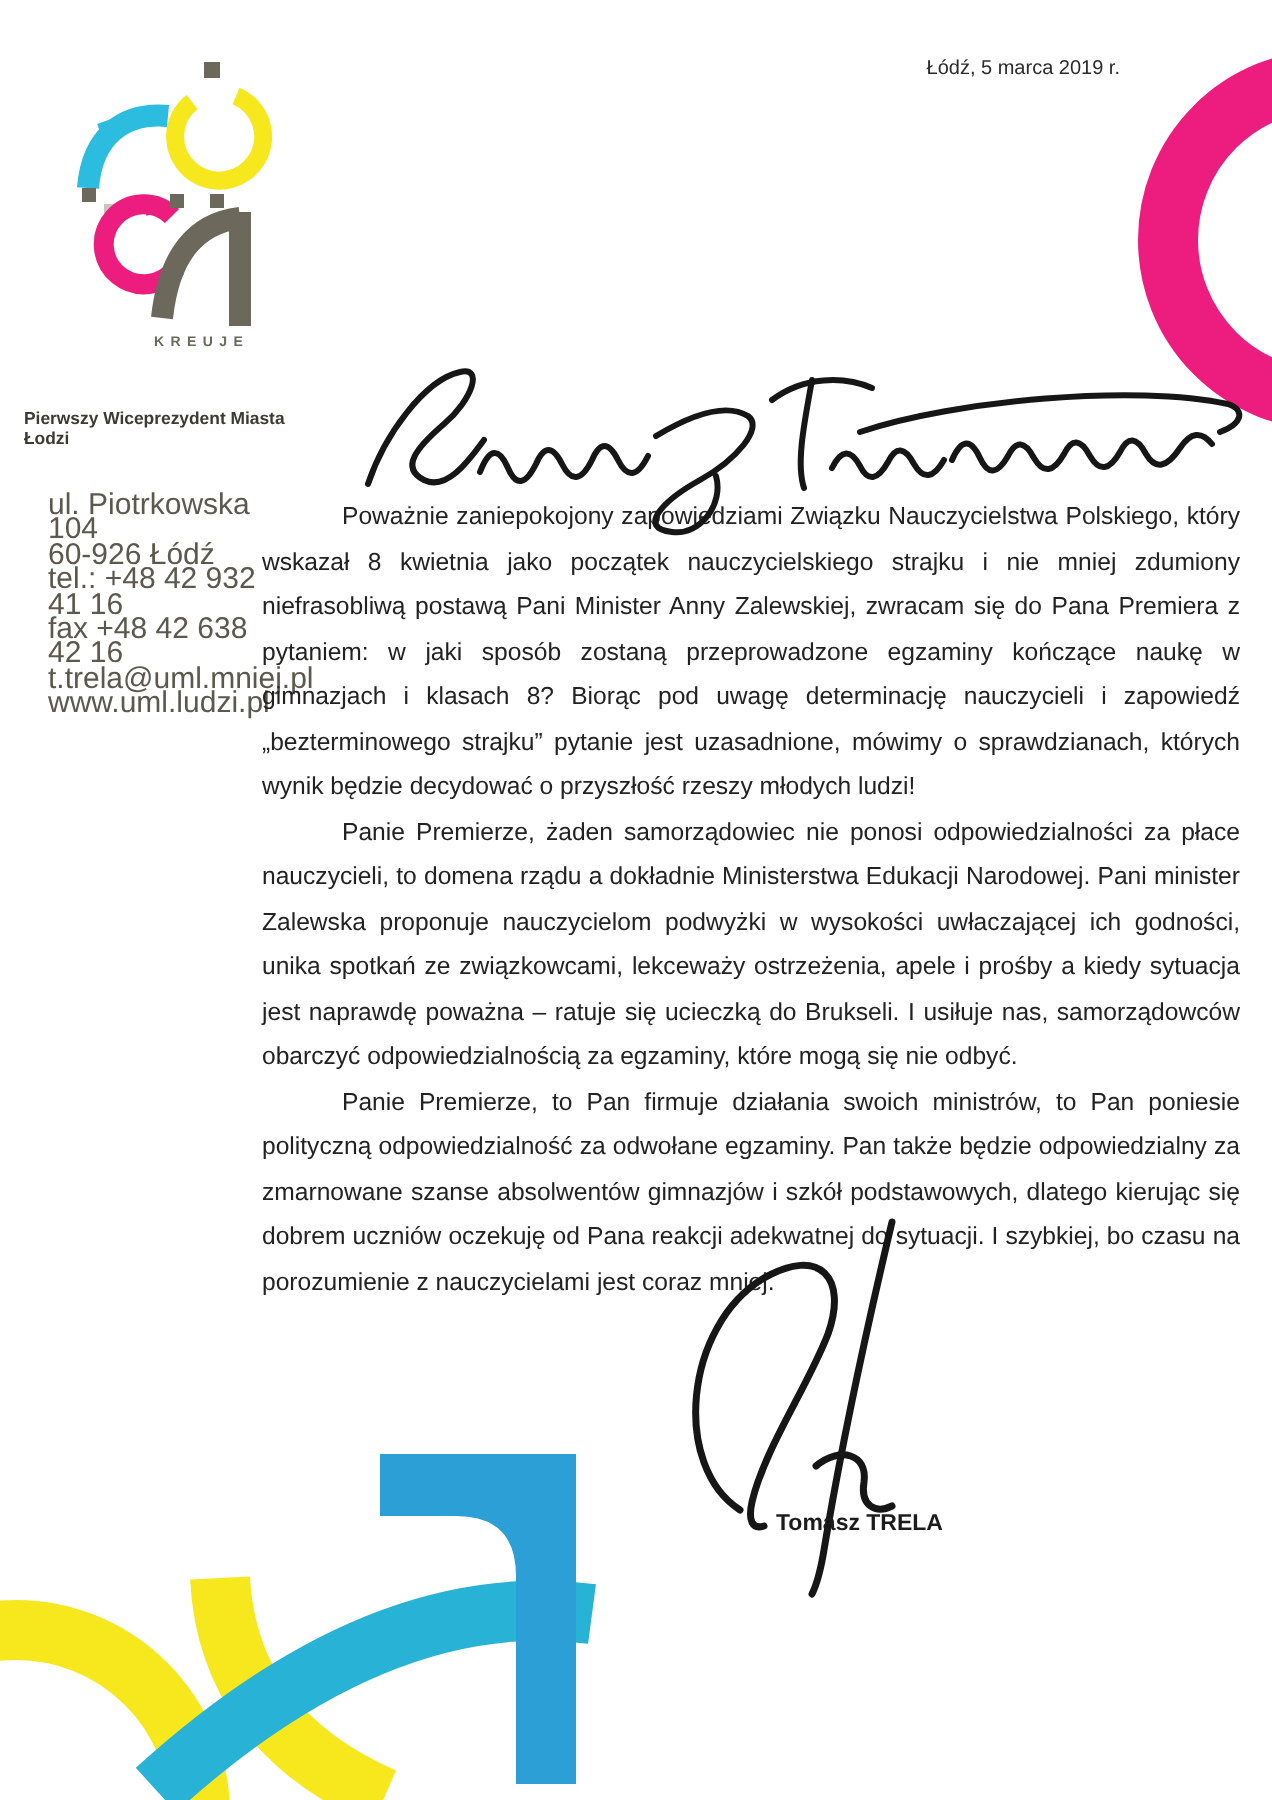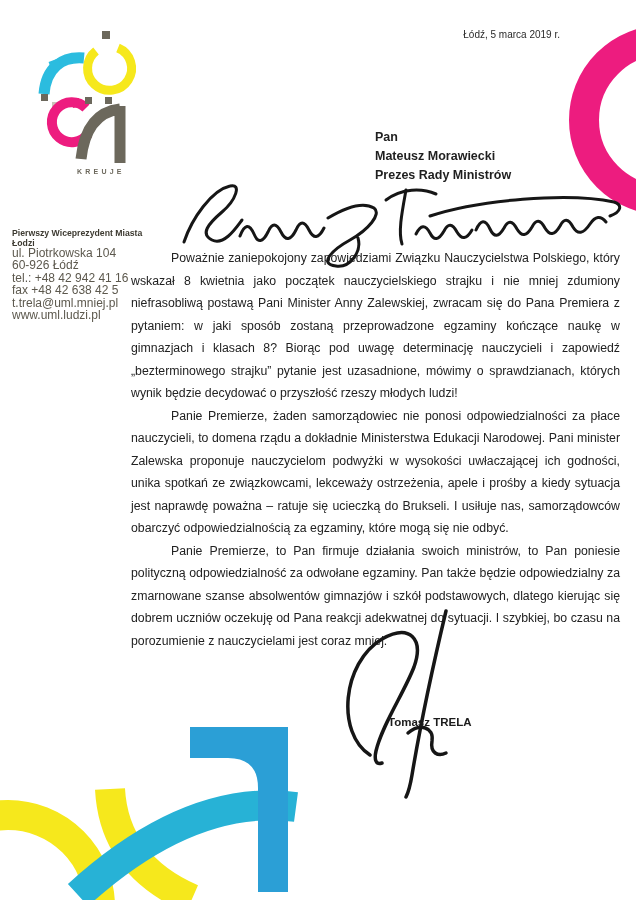--- a/index.html
+++ b/index.html
@@ -18,35 +18,35 @@
     position:absolute; left:77px; top:168px;
     font-size:7px; font-weight:bold; letter-spacing:3.2px; color:#6c685c;
   }
   .pink-ring-svg { position:absolute; left:561px; top:18px; }
   .recipient {
     position:absolute; left:375px; top:128px;
     font-size:12.5px; font-weight:bold; line-height:19px; color:#1f1f1f;
   }
   .salutation-svg { position:absolute; left:178px; top:178px; z-index:5; }
   .sender-title {
-    position:absolute; left:12px; top:228px; width:155px;
+    position:absolute; left:12px; top:204px; width:155px;
     font-size:8.7px; font-weight:bold; color:#3d3a31;
   }
   .sender-address {
-    position:absolute; left:12px; top:247px; width:120px;
-    font-size:12px; line-height:12.4px; color:#5c584d;
+    position:absolute; left:24px; top:247px; width:120px;
+    font-size:15px; line-height:12.4px; color:#5c584d;
   }
   .body-text {
     position:absolute; left:131px; top:247px; width:489px;
     font-size:12.3px; line-height:22.5px; text-align:justify; color:#222222;
   }
   .body-text p { text-indent:40px; margin:0; }
   .signature-svg { position:absolute; left:318px; top:605px; z-index:4; }
   .signature-name {
-    position:absolute; left:388px; top:716px; z-index:6;
+    position:absolute; left:388px; top:756px; z-index:6;
     font-size:11.5px; font-weight:bold; color:#1c1c1c;
   }
   .bottom-decor-svg { position:absolute; left:0; top:715px; }
   svg { display:block; }
 </style>
 </head>
 <body>
 
 <div class="page">
 
@@ -71,45 +71,40 @@
     <rect x="42" y="71" width="8" height="8" transform="rotate(-15 46 75)" fill="#ed1c7f"></rect>
     <path d="M 58 106 A 20 20 0 1 1 56 80" fill="none" stroke-width="10" stroke="#ed1c7f"></path>
 
     <rect x="55" y="69" width="7" height="7" fill="#6c685c"></rect>
     <rect x="75" y="69" width="7" height="7" fill="#6c685c"></rect>
 
     <path d="M 90 135 L 90 78 M 90 81 Q 56 85 51 131" fill="none" stroke-width="11" stroke="#6c685c"></path>
   </svg>
   <div class="logo-caption">KREUJE</div>
 
-  <div class="recipient">
-    <div>Pan</div>
-    <div>Mateusz Morawiecki</div>
-    <div>Prezes Rady Ministrów</div>
-  </div>
 
   <svg class="salutation-svg" width="452" height="94" viewBox="0 0 452 94" aria-label="Szanowny Panie Premierze">
     <g fill="none" stroke="#161616" stroke-width="3" stroke-linecap="round" stroke-linejoin="round">
       <path d="M 6 64 C 14 40 34 12 52 8 C 64 5 58 22 44 34 C 30 46 22 56 34 62 C 46 68 58 50 64 42"></path>
       <path d="M 62 58 Q 69 40 76 56 Q 82 70 90 54 Q 96 40 103 54 Q 110 68 118 52 Q 124 38 131 52 Q 138 66 146 50"></path>
       <path d="M 150 40 C 170 28 186 24 196 30 C 204 36 190 52 172 62 C 154 72 140 86 158 88 C 172 90 184 74 180 60"></path>
       <path d="M 228 12 C 224 34 220 54 224 66"></path>
       <path d="M 208 22 C 224 10 244 10 258 16"></path>
       <path d="M 238 56 Q 245 42 252 55 Q 258 67 266 53 Q 272 41 279 54 Q 286 66 294 52"></path>
       <path d="M 298 52 Q 305 36 312 51 Q 318 64 326 50 Q 332 38 339 51 Q 346 63 354 49 Q 360 37 367 50 Q 374 62 382 48 Q 388 36 395 49 Q 402 61 412 46 Q 420 34 428 44"></path>
       <path d="M 252 38 C 300 22 390 14 436 24 C 445 27 443 34 432 38"></path>
     </g>
   </svg>
 
   <div class="sender-title">Pierwszy Wiceprezydent Miasta Łodzi</div>
   <div class="sender-address">
     <div>ul. Piotrkowska 104</div>
     <div>60-926 Łódź</div>
-    <div>tel.: +48 42 942 41 16</div>
-    <div>fax +48 42 638 42 5</div>
+    <div>tel.: +48 42 932 41 16</div>
+    <div>fax +48 42 638 42 16</div>
     <div>t.trela@uml.mniej.pl</div>
     <div>www.uml.ludzi.pl</div>
   </div>
 
   <div class="body-text">
     <p>Poważnie zaniepokojony zapowiedziami Związku Nauczycielstwa Polskiego, który wskazał 8 kwietnia jako początek nauczycielskiego strajku i nie mniej zdumiony niefrasobliwą postawą Pani Minister Anny Zalewskiej, zwracam się do Pana Premiera z pytaniem: w jaki sposób zostaną przeprowadzone egzaminy kończące naukę w gimnazjach i klasach 8? Biorąc pod uwagę determinację nauczycieli i zapowiedź „bezterminowego strajku” pytanie jest uzasadnione, mówimy o sprawdzianach, których wynik będzie decydować o przyszłość rzeszy młodych ludzi!</p>
     <p>Panie Premierze, żaden samorządowiec nie ponosi odpowiedzialności za płace nauczycieli, to domena rządu a dokładnie Ministerstwa Edukacji Narodowej. Pani minister Zalewska proponuje nauczycielom podwyżki w wysokości uwłaczającej ich godności, unika spotkań ze związkowcami, lekceważy ostrzeżenia, apele i prośby a kiedy sytuacja jest naprawdę poważna – ratuje się ucieczką do Brukseli. I usiłuje nas, samorządowców obarczyć odpowiedzialnością za egzaminy, które mogą się nie odbyć.</p>
     <p>Panie Premierze, to Pan firmuje działania swoich ministrów, to Pan poniesie polityczną odpowiedzialność za odwołane egzaminy. Pan także będzie odpowiedzialny za zmarnowane szanse absolwentów gimnazjów i szkół podstawowych, dlatego kierując się dobrem uczniów oczekuję od Pana reakcji adekwatnej do sytuacji. I szybkiej, bo czasu na porozumienie z nauczycielami jest coraz mniej.</p>
   </div>
 

